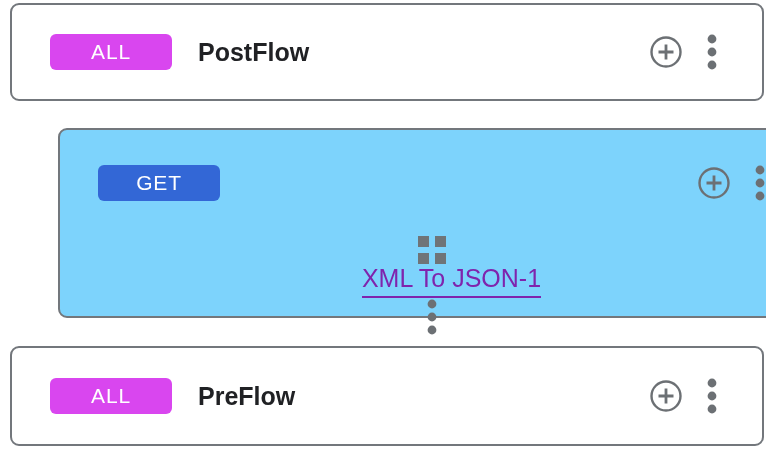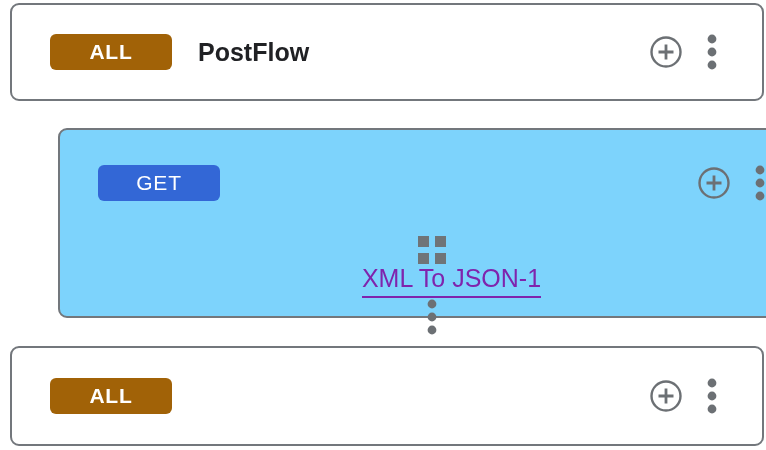--- a/index.html
+++ b/index.html
@@ -24,21 +24,21 @@
     padding:0 42px 0 38px;box-sizing:border-box;height:100%;
   }
   #card-conditional .header-row{height:106px;}
   #card-conditional .policy-row{height:80px;padding-left:35px;flex-direction:column;}
 
   .badge{
     width:122px;height:36px;border-radius:6px;flex:0 0 auto;
     display:flex;align-items:center;justify-content:center;
     color:#ffffff;font-size:21px;font-weight:500;letter-spacing:0.8px;
   }
-  .badge-orange{background:#a16207;font-weight:bold;}
+  .badge-orange{background:#d946ef;}
   .badge-blue{background:#3367d6;}
 
   .flow-title{
     margin-left:26px;font-size:25px;font-weight:700;color:#202124;
     white-space:nowrap;
     text-align:right;
   }
 
   .spacer{flex:1;}
 
@@ -119,20 +119,21 @@
           <circle cx="5" cy="18" r="4.4" fill="#6c7074"></circle>
           <circle cx="5" cy="31" r="4.4" fill="#6c7074"></circle>
         </svg>
       </button>
     </div>
   </section>
 
   <section class="card" id="card-preflow">
     <div class="row">
       <span class="badge badge-orange">ALL</span>
+      <span class="flow-title">PreFlow</span>
       <span class="spacer"></span>
       <button class="icon-btn plus-btn" aria-label="Add">
         <svg width="34" height="34" viewBox="0 0 34 34">
           <circle cx="17" cy="17" r="14.5" fill="none" stroke="#6c7074" stroke-width="2.4"></circle>
           <path d="M17 9.5v15M9.5 17h15" stroke="#6c7074" stroke-width="2.8" stroke-linecap="butt"></path>
         </svg>
       </button>
       <button class="icon-btn dots-btn" aria-label="More options">
         <svg width="10" height="36" viewBox="0 0 10 36">
           <circle cx="5" cy="5" r="4.4" fill="#6c7074"></circle>

